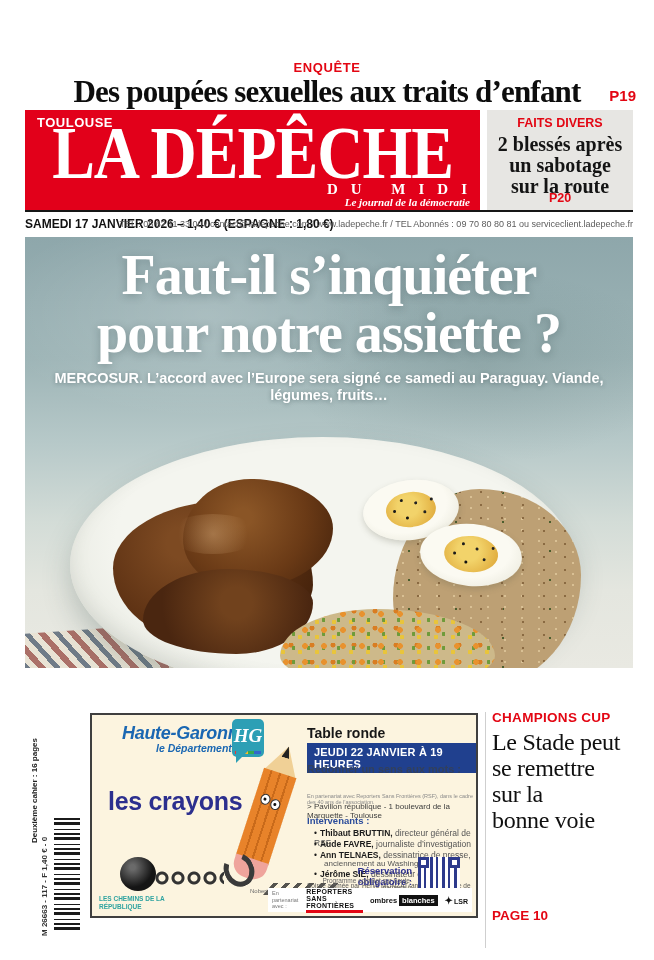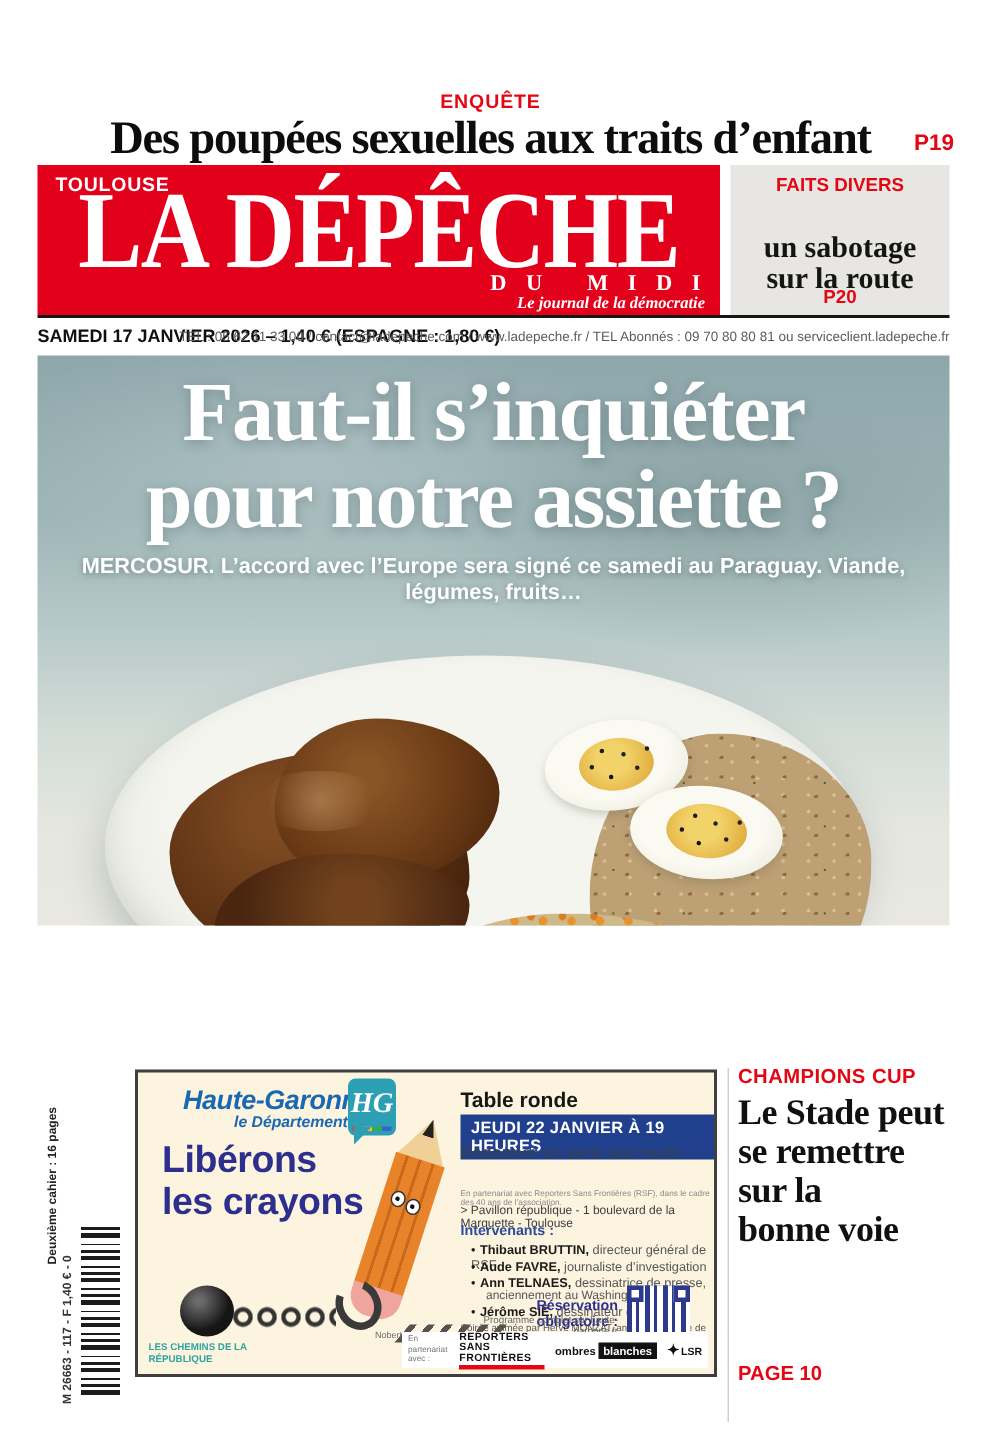--- a/index.html
+++ b/index.html
@@ -29,21 +29,21 @@
   .fd-kicker{left:0;right:0;top:6px;text-align:center;font-size:12.5px;font-weight:700;}
   .fd-line{left:0;right:0;text-align:center;font-size:20px;font-weight:700;color:#141414;line-height:1;}
   .fd-p20{left:0;right:0;bottom:5px;text-align:center;font-size:12.5px;font-weight:700;}
 
   
   .rule{left:25px;width:608px;top:210px;height:2px;background:#161616;}
   .date-left{left:25px;top:217px;font-size:12px;font-weight:700;color:#101010;}
   .date-right{right:21px;top:219px;font-size:9px;color:#5c5c5c;}
 
   
-  .photo{left:25px;top:237px;width:608px;height:380px;overflow:hidden;
+  .photo{left:25px;top:237px;width:608px;height:431px;overflow:hidden;
     background:
       radial-gradient(60% 40% at 30% 18%, rgba(255,255,255,.18), rgba(255,255,255,0) 60%),
       radial-gradient(50% 35% at 75% 30%, rgba(30,60,60,.12), rgba(0,0,0,0) 65%),
       linear-gradient(180deg,#8ea7ab 0%,#9db4b6 28%,#b7c9c9 48%,#d3dcd7 66%,#e4e6df 82%,#e9e9e2 100%); text-decoration: underline;}
   .lead-h{left:0;right:0;text-align:center;color:#fff;font-weight:700;font-size:56px;
           letter-spacing:-1px;line-height:1;text-shadow:0 2px 8px rgba(20,40,45,.25);}
   .lead-h.l1{top:10px;} .lead-h.l2{top:68px;}
   .stand{left:0;right:0;text-align:center;color:#fff;font-weight:700;font-size:14.5px;
          line-height:1.2;text-shadow:0 1px 4px rgba(20,40,45,.35);}
   .stand.s1{top:133px;} .stand.s2{top:151px;}
@@ -161,21 +161,21 @@
   .rsf{font-size:7px;font-weight:700;color:#111;line-height:1;letter-spacing:.3px;}
   .rsf .bar{display:block;height:3px;background:#e30613;margin-top:1px;}
   .ombres{font-size:7.5px;font-weight:700;color:#111;}
   .ombres b{background:#111;color:#fff;padding:1px 3px;margin-left:2px;}
   .lsr{font-size:7px;font-weight:700;color:#111;background:#fff;}
   .lsr:before{content:"✦";font-size:10px;margin-right:1px;}
 
   
   .colrule{left:485px;top:712px;width:1px;height:236px;background:#cfcfcf;}
   .sp-kicker{left:492px;top:710px;font-size:13.5px;font-weight:700;letter-spacing:.3px;}
-  .sp-h{left:492px;font-size:24px;font-weight:700;color:#101010;line-height:1;letter-spacing:-.3px;}
+  .sp-h{left:492px;font-size:24px;font-weight:400;color:#101010;line-height:1;letter-spacing:-.3px;}
   .sh1{top:730px;} .sh2{top:756px;} .sh3{top:782px;} .sh4{top:808px;}
   .sp-body{left:492px;top:818px;width:146px;font-size:13px;line-height:14.6px;color:#1a1a1a;}
   .sp-page{left:492px;top:908px;font-size:13.5px;font-weight:700;}
 </style>
 </head>
 <body>
 
 <div id="page">
 
   <div class="abs kicker serif red" style="font-family:'Liberation Sans',sans-serif;">ENQUÊTE</div>
@@ -184,20 +184,21 @@
 
   <div class="abs masthead">
     <div class="abs mh-edition">TOULOUSE</div>
     <div class="abs mh-title serif">LA DÉPÊCHE</div>
     <div class="abs mh-sub serif">DU MIDI</div>
     <div class="abs mh-tagline serif">Le journal de la démocratie</div>
   </div>
 
   <div class="abs faits">
     <div class="abs fd-kicker red">FAITS DIVERS</div>
+    <div class="abs fd-line serif" style="top:24px;">2 blessés après</div>
     <div class="abs fd-line serif" style="top:45px;">un sabotage</div>
     <div class="abs fd-line serif" style="top:66px;">sur la route</div>
     <div class="abs fd-p20 red">P20</div>
   </div>
 
   <div class="abs rule"></div>
   <div class="abs date-left">SAMEDI 17 JANVIER 2026 – 1,40 € (ESPAGNE : 1,80 €)</div>
   <div class="abs date-right">TEL : 05 62 11 33 00 / contact@ladepeche.com / www.ladepeche.fr / TEL Abonnés : 09 70 80 80 81 ou serviceclient.ladepeche.fr</div>
 
   <div class="abs photo">
@@ -229,21 +230,20 @@
   <div class="abs vtext cahier">Deuxième cahier : 16 pages</div>
   <div class="abs barcode-wrap">
     <div class="abs vtext barcode-num">M 26663 - 117 - F 1,40 € - 0</div>
     <div class="abs bars"></div>
   </div>
 
   <div class="abs ad">
     <div class="abs hg-brand">Haute-Garonne</div>
     <div class="abs hg-sub">le Département</div>
     <div class="abs hg-badge serif"><span>HG</span><i></i></div>
-    <div class="abs slogan sl1">Libérons</div>
     <div class="abs slogan sl2">les crayons</div>
 
     <div class="abs pencil">
       <span class="p-tip"></span>
         <span class="p-lead"></span>
         <span class="p-body"></span>
       <span class="p-eye e1">
           <i></i>
         </span>
         <span class="p-eye e2">

